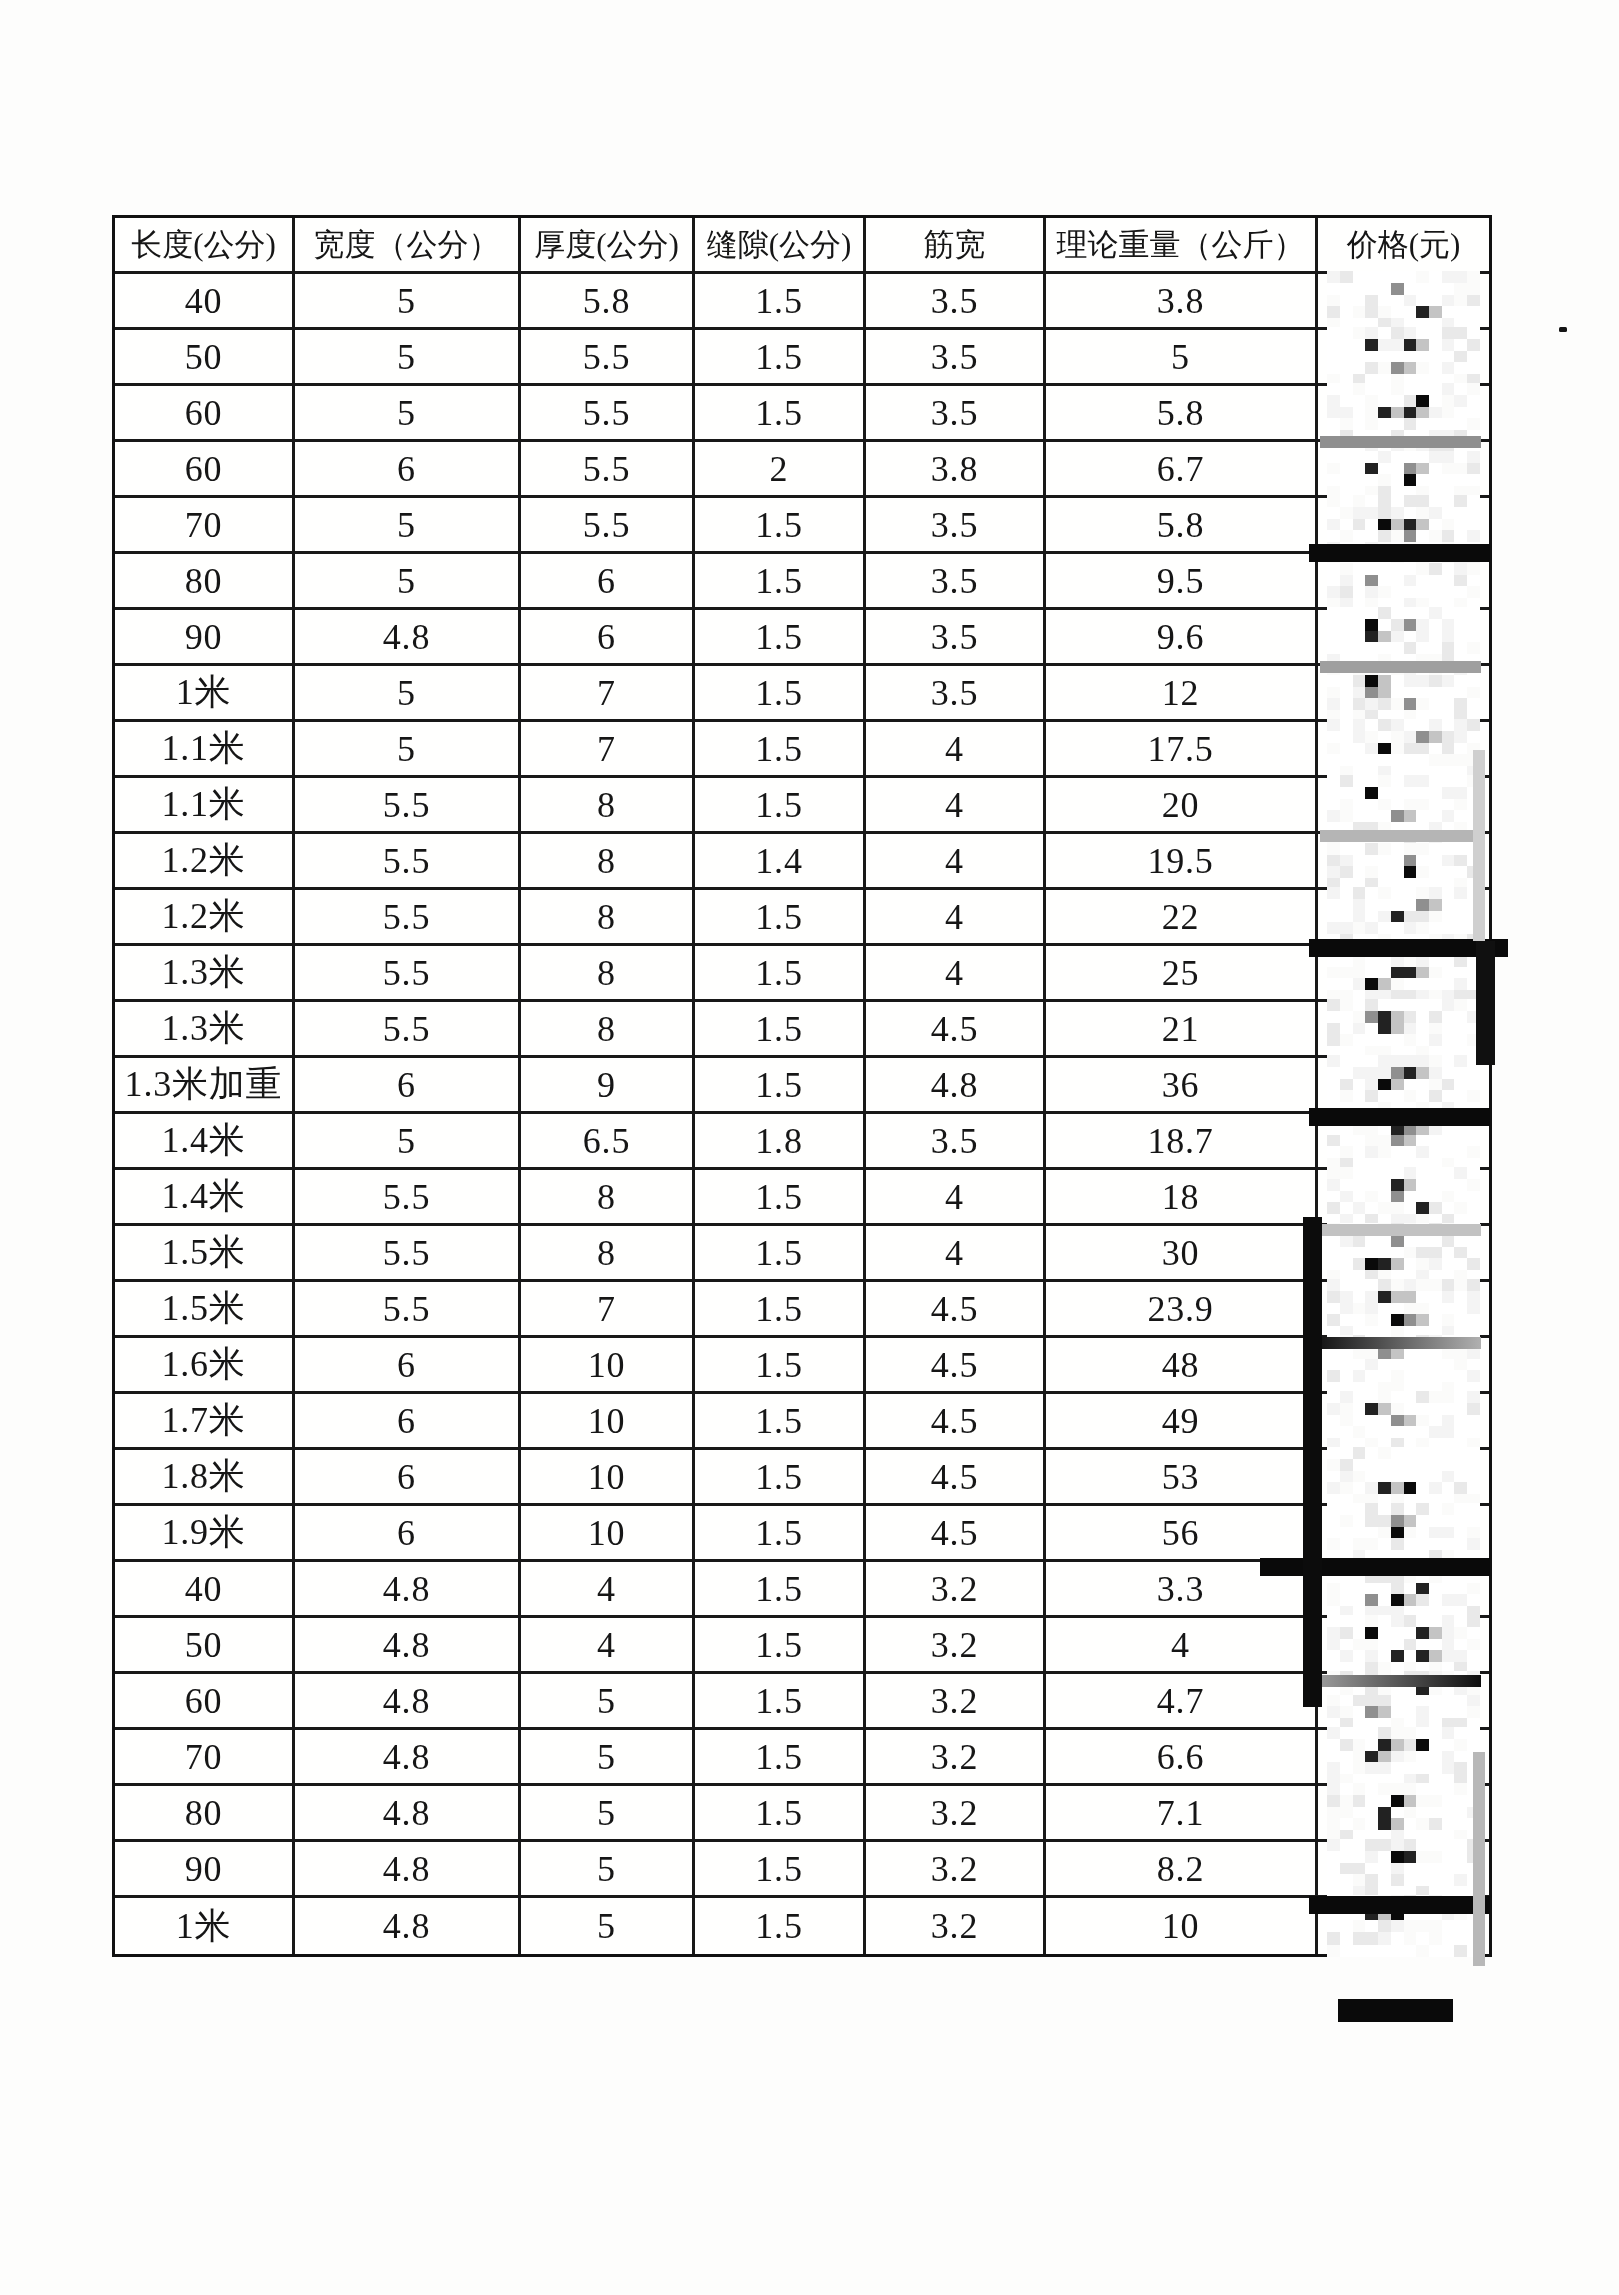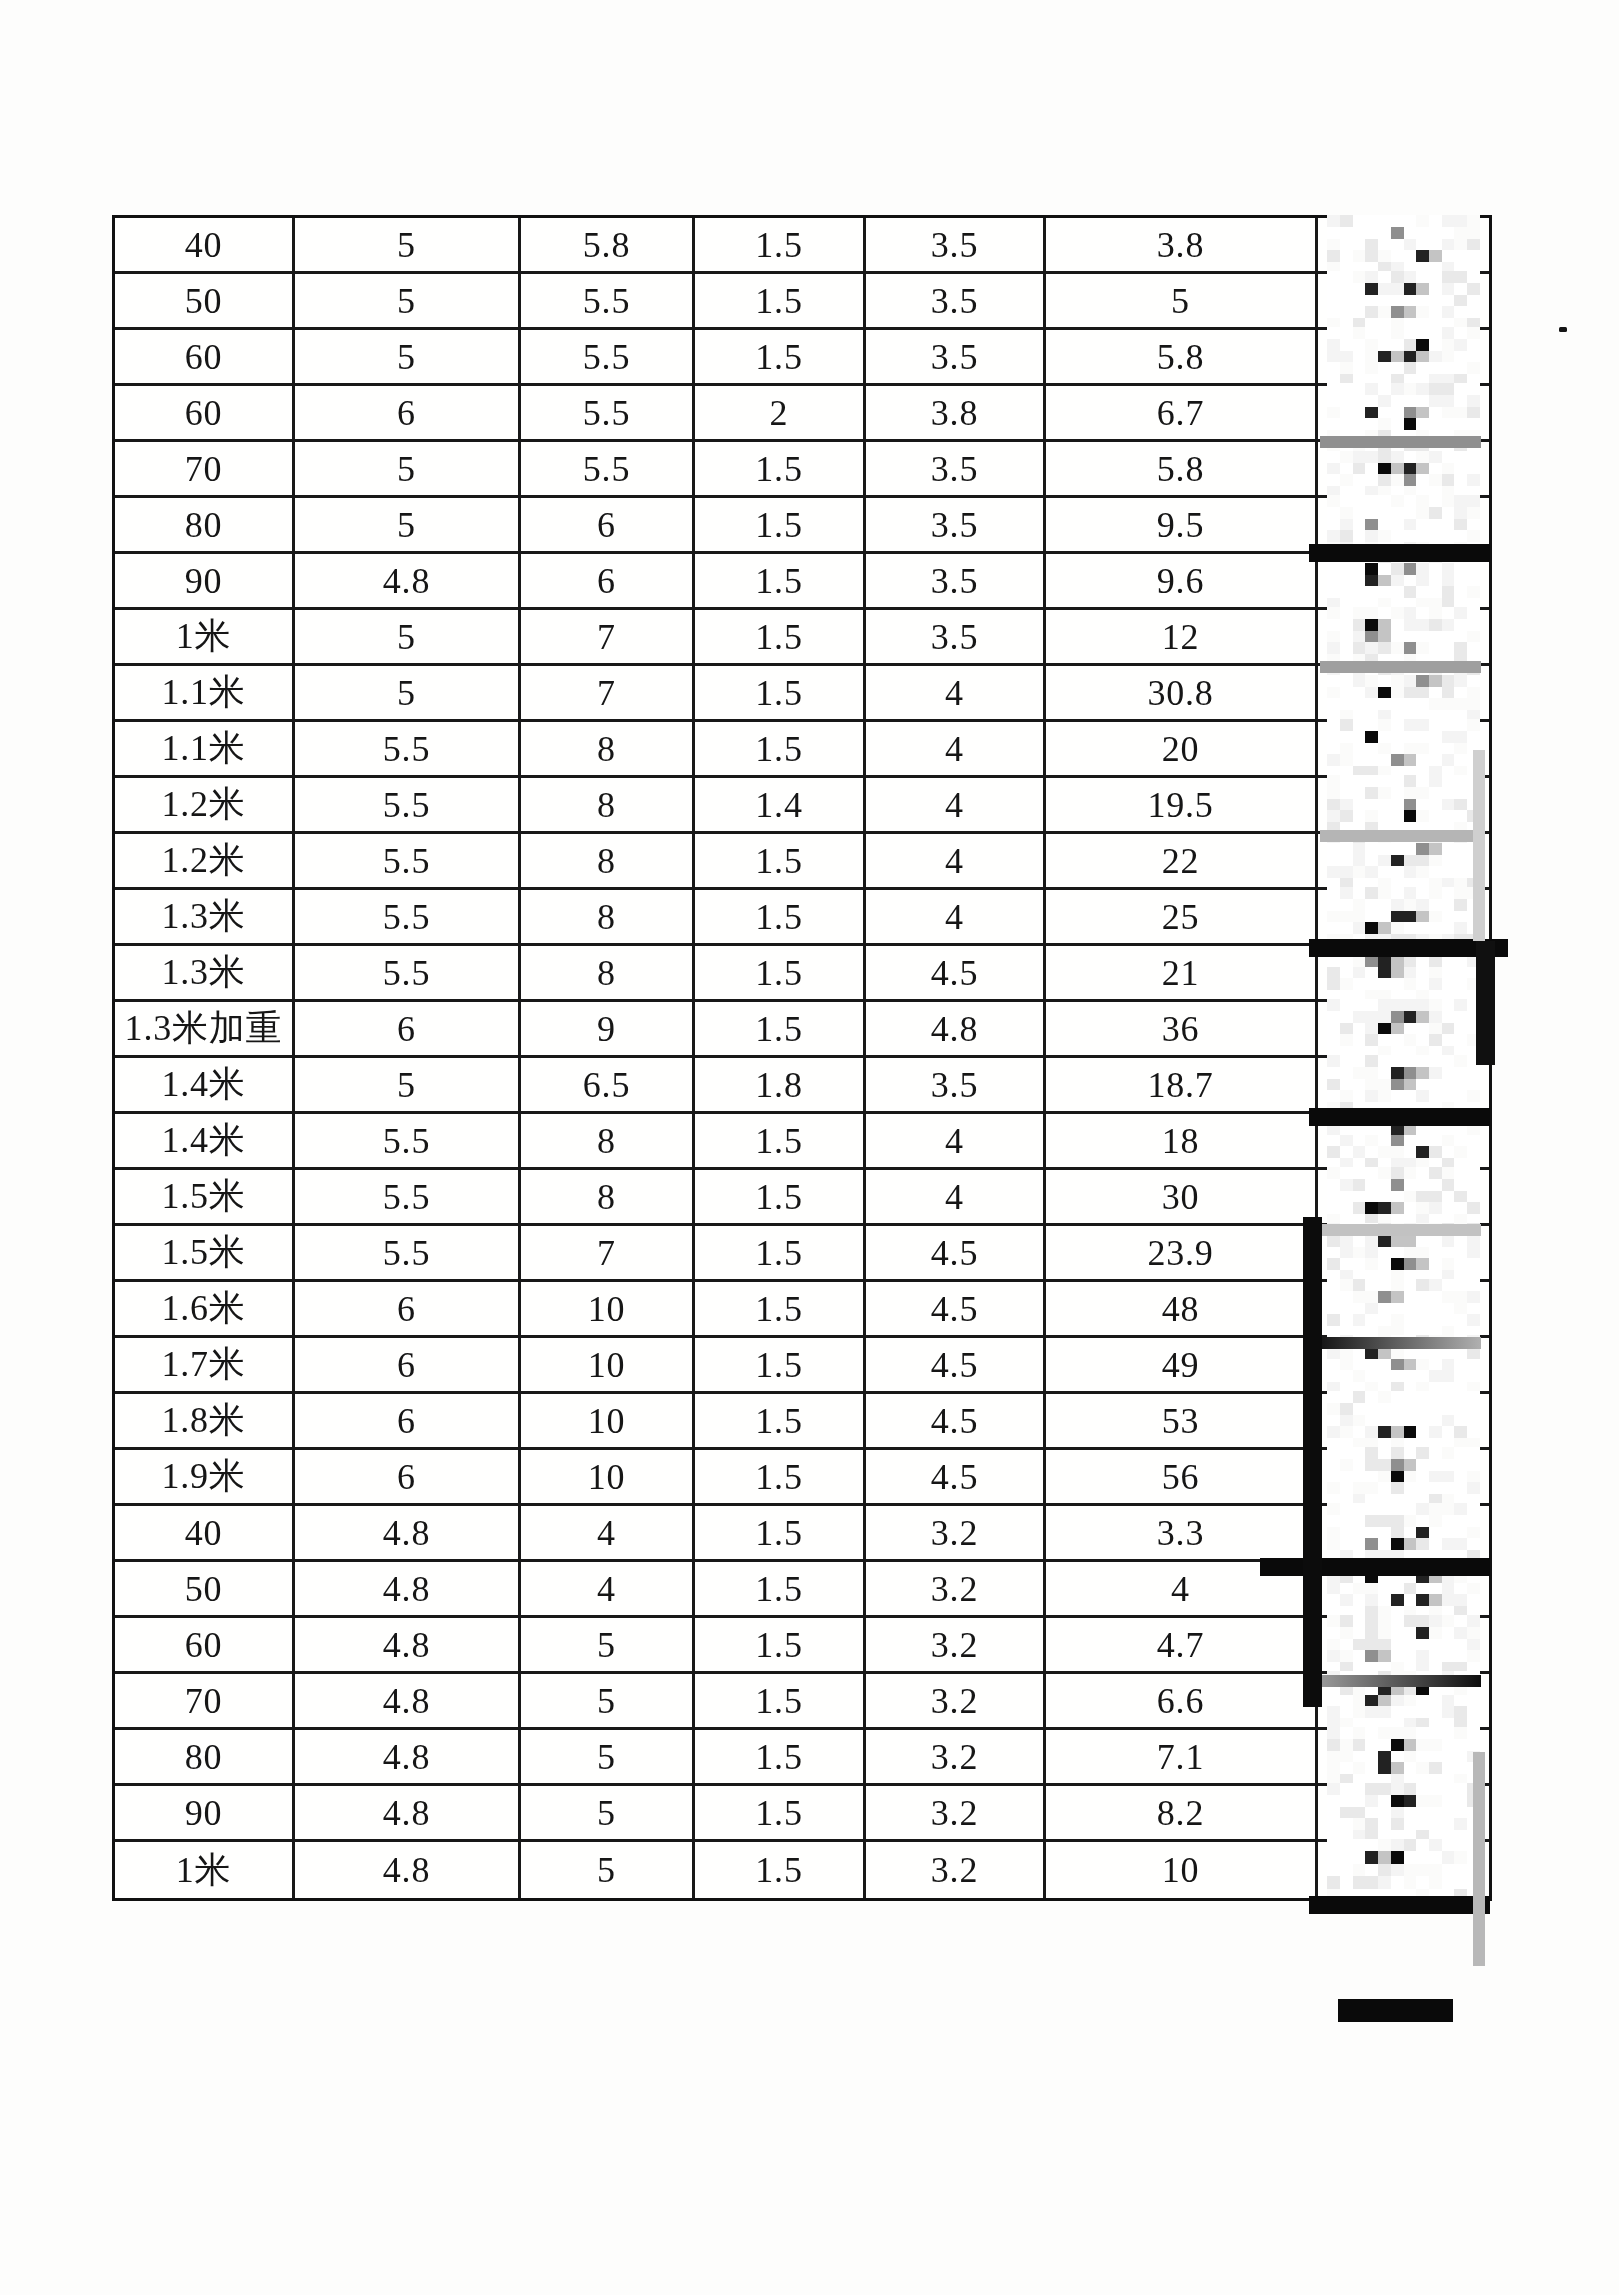--- a/index.html
+++ b/index.html
@@ -30,20 +30,29 @@
   .mosaic i{display:block;}
   .artifact-layer{position:absolute;left:0;top:0;width:1372px;height:1799px;z-index:3;pointer-events:none;}
   .artifact-layer > div{position:absolute;}
   .speck{position:absolute;width:7.7px;height:5.4px;background:#151515;border-radius:1.5px;z-index:4;}
 </style>
 </head>
 <body>
 
 <div class="sheet">
   <div class="spec-table">
+    <div class="t-row" id="header-row">
+        <div class="t-cell h-cell c0">长度(公分)</div>
+        <div class="t-cell h-cell c1">宽度（公分）</div>
+        <div class="t-cell h-cell c2">厚度(公分)</div>
+        <div class="t-cell h-cell c3">缝隙(公分)</div>
+        <div class="t-cell h-cell c4">筋宽</div>
+        <div class="t-cell h-cell c5">理论重量（公斤）</div>
+        <div class="t-cell h-cell c6">价格(元)</div>
+      </div>
     <div id="data-rows">
         <div class="t-row d-row">
           <div class="t-cell d-cell c0">40</div>
           <div class="t-cell d-cell c1">5</div>
           <div class="t-cell d-cell c2">5.8</div>
           <div class="t-cell d-cell c3">1.5</div>
           <div class="t-cell d-cell c4">3.5</div>
           <div class="t-cell d-cell c5">3.8</div>
           <div class="t-cell d-cell c6">
             <div class="mosaic">
@@ -613,21 +622,21 @@
               <i style="background: rgb(255, 255, 255);"></i>
             </div>
           </div>
         </div>
         <div class="t-row d-row">
           <div class="t-cell d-cell c0">1.1米</div>
           <div class="t-cell d-cell c1">5</div>
           <div class="t-cell d-cell c2">7</div>
           <div class="t-cell d-cell c3">1.5</div>
           <div class="t-cell d-cell c4">4</div>
-          <div class="t-cell d-cell c5">30.8</div>
+          <div class="t-cell d-cell c5">17.5</div>
           <div class="t-cell d-cell c6">
             <div class="mosaic">
               <i style="background: rgb(244, 244, 244);"></i>
               <i style="background: rgb(255, 255, 255);"></i>
               <i style="background: rgb(244, 244, 244);"></i>
               <i style="background: rgb(255, 255, 255);"></i>
               <i style="background: rgb(233, 233, 233);"></i>
               <i style="background: rgb(244, 244, 244);"></i>
               <i style="background: rgb(255, 255, 255);"></i>
               <i style="background: rgb(255, 255, 255);"></i>

